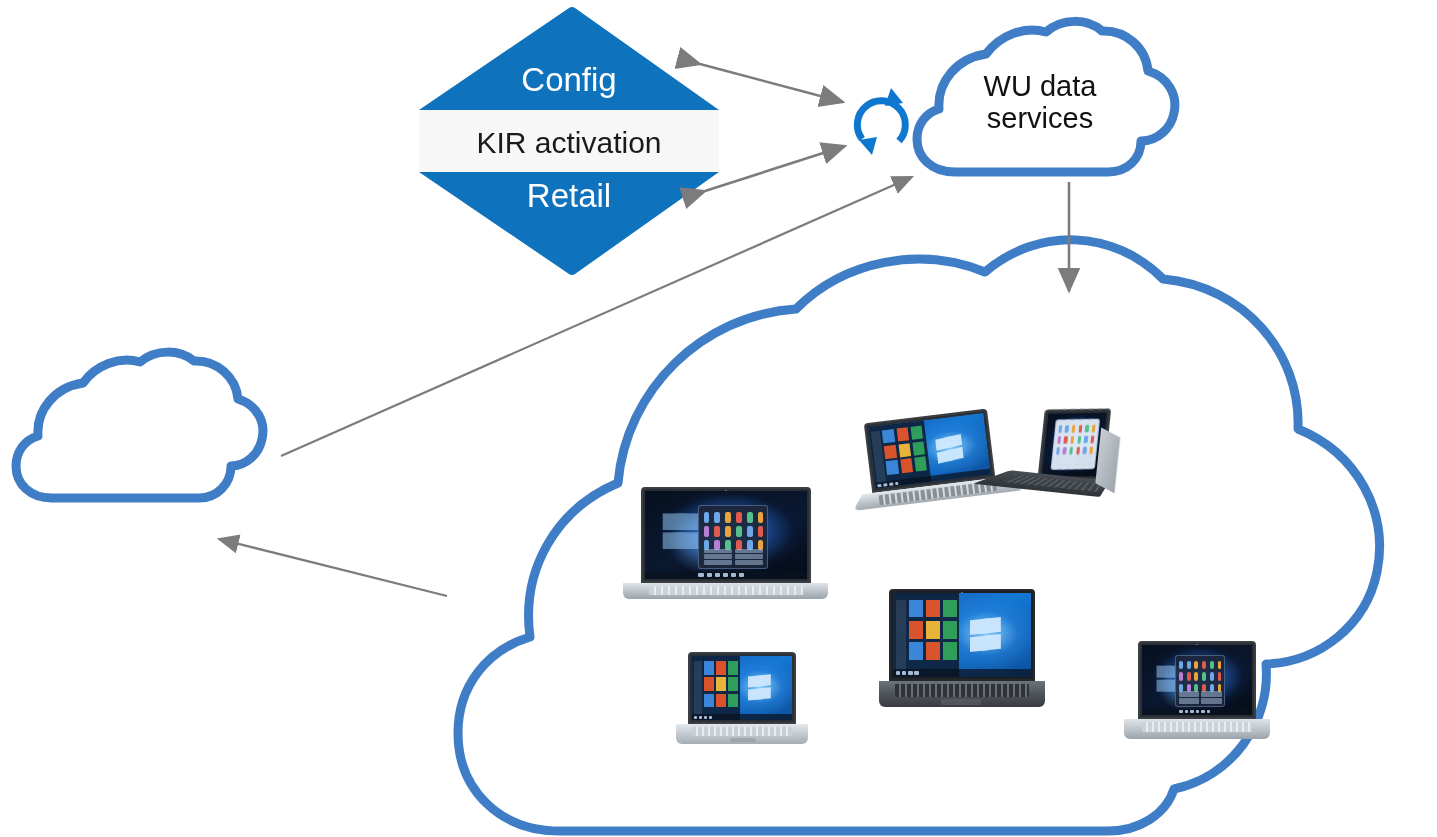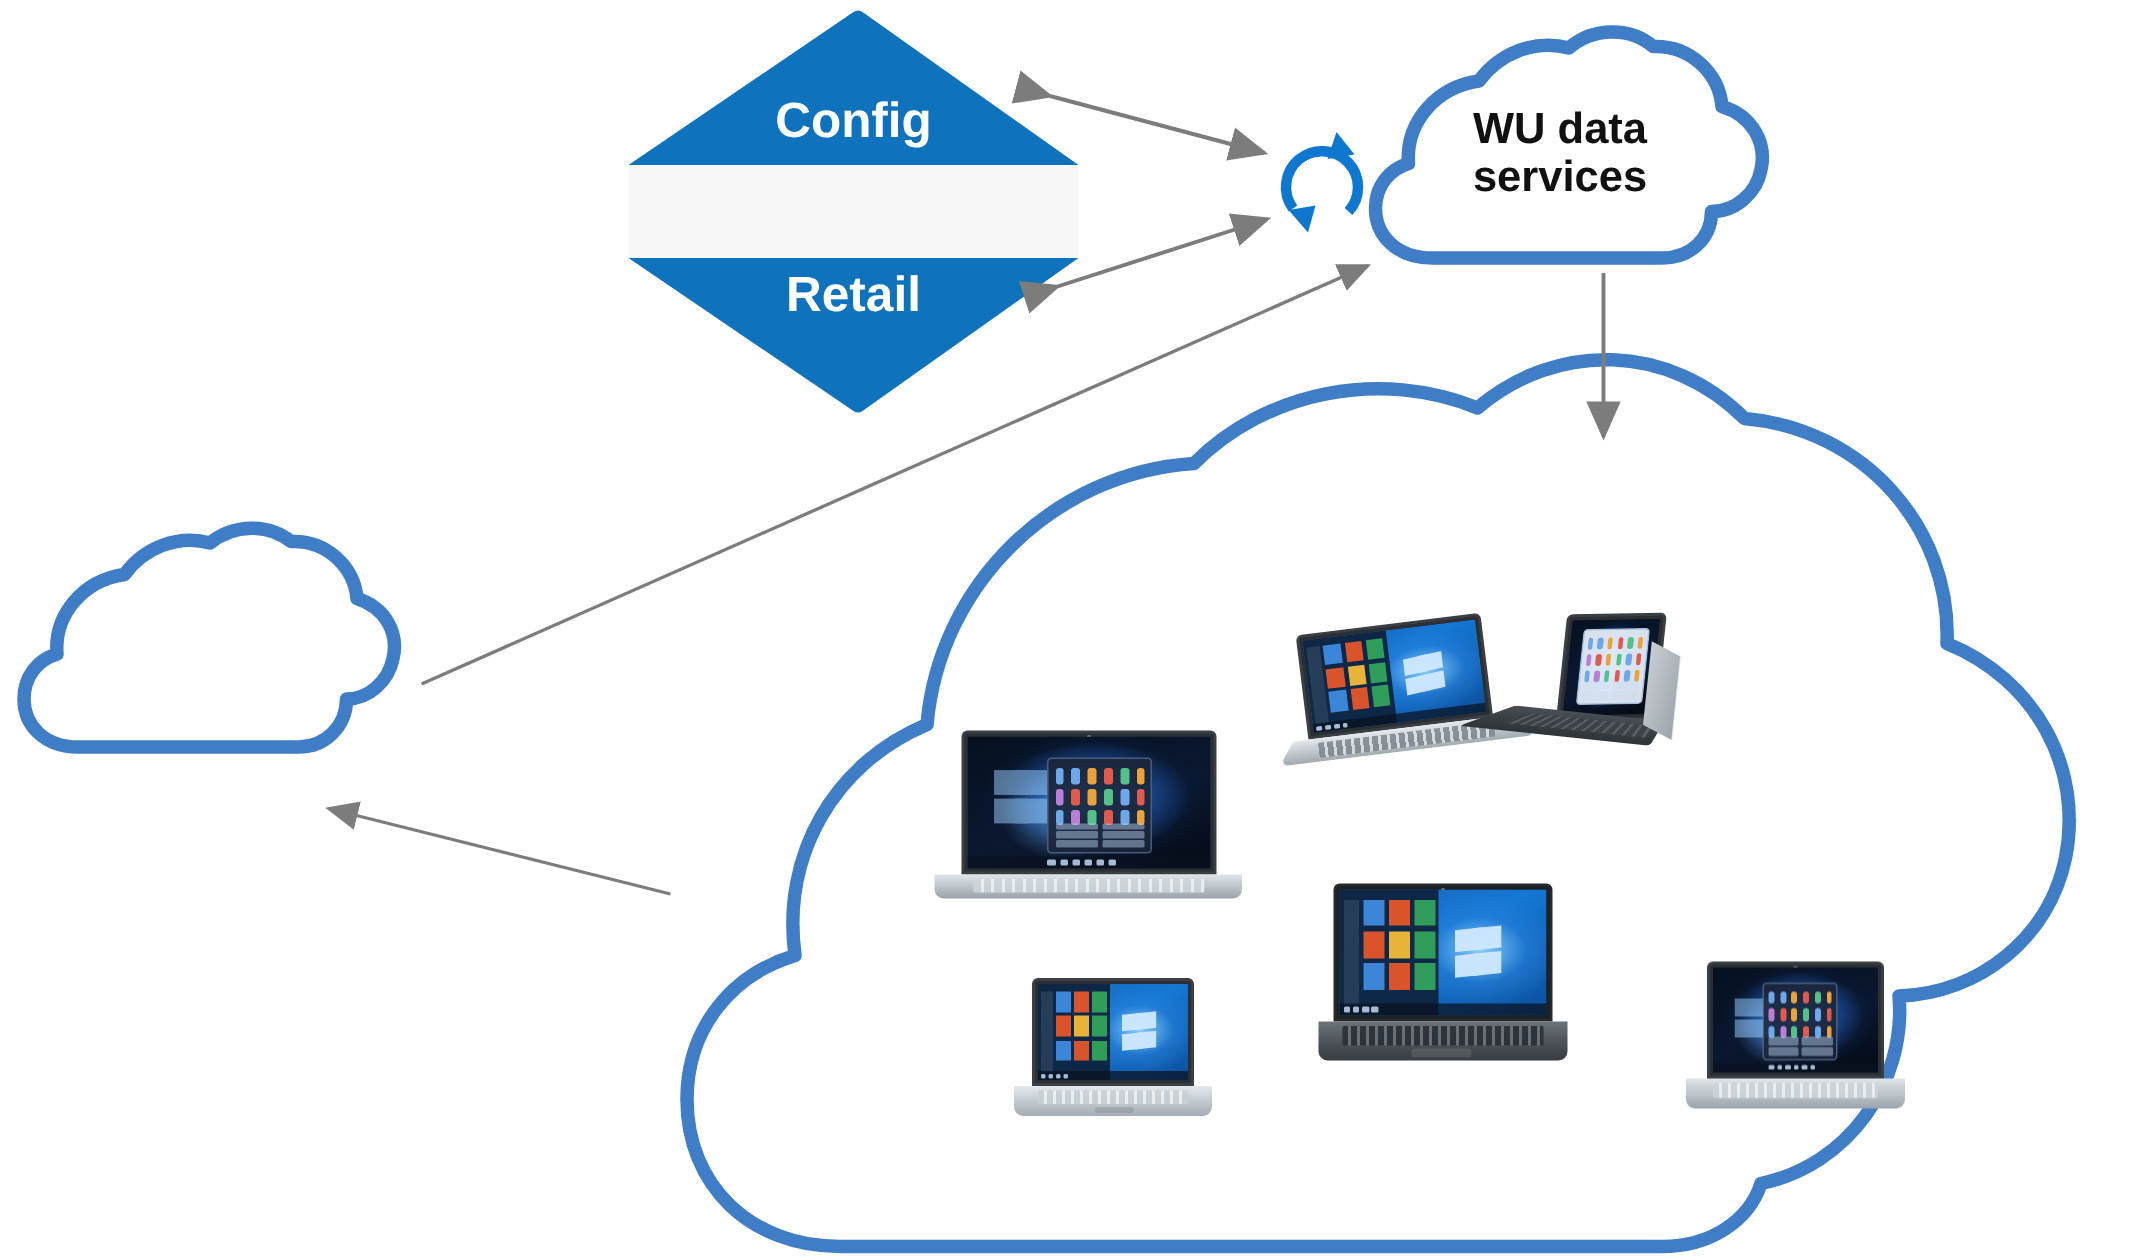--- a/index.html
+++ b/index.html
@@ -1,21 +1,21 @@
 <!DOCTYPE html>
 <html><head>
 <meta charset="utf-8">
 <title>KIR activation diagram</title>
 <style>
   html,body{margin:0;padding:0;background:#ffffff;}
   body{
     font-family:"Liberation Sans","DejaVu Sans",sans-serif;
     width:1437px;height:837px;overflow:hidden;position:relative;
   }
-  #stage{position:relative;width:1437px;height:837px;background:#fff;font-weight:bold;}
+  #stage{position:relative;width:1437px;height:837px;background:#fff;}
   #stage svg{position:absolute;left:0;top:0;width:1437px;height:837px;}
   .lbl{
     position:absolute;text-align:center;line-height:1.12;
     pointer-events:none;white-space:pre-line;
   }
   
   #config-label{
     left:419px;top:62px;width:300px;
     font-size:33px;color:#ffffff;
   }
@@ -201,20 +201,21 @@
     <line x1="705" y1="191" x2="845" y2="146" stroke="#7C7C7C" stroke-width="2.6" marker-start="url(#ahs)" marker-end="url(#ahs)"></line>
 
     <line x1="281" y1="456" x2="912" y2="177" stroke="#7C7C7C" stroke-width="2.2" marker-end="url(#ahs)"></line>
 
     <line x1="1069" y1="182" x2="1069" y2="291" stroke="#7C7C7C" stroke-width="2.6" marker-end="url(#ahs)"></line>
 
     <line x1="447" y1="596" x2="219" y2="539" stroke="#7C7C7C" stroke-width="2.2" marker-end="url(#ahs)"></line>
   </svg>
 
   <div class="lbl" id="config-label">Config</div>
+  <div class="lbl" id="kir-label">KIR activation</div>
   <div class="lbl" id="report-label">Retail</div>
 
   <div class="lbl" id="wu-label">WU data
 services</div>
 
   <div class="device lt" style="left:623px;top:487px;width:205px;height:112px;">
     <div class="screen" style="left:18px;top:0;width:170px;height:96px;">
       <div class="cam"></div>
       <div class="wall">
           <div class="w11"></div>

